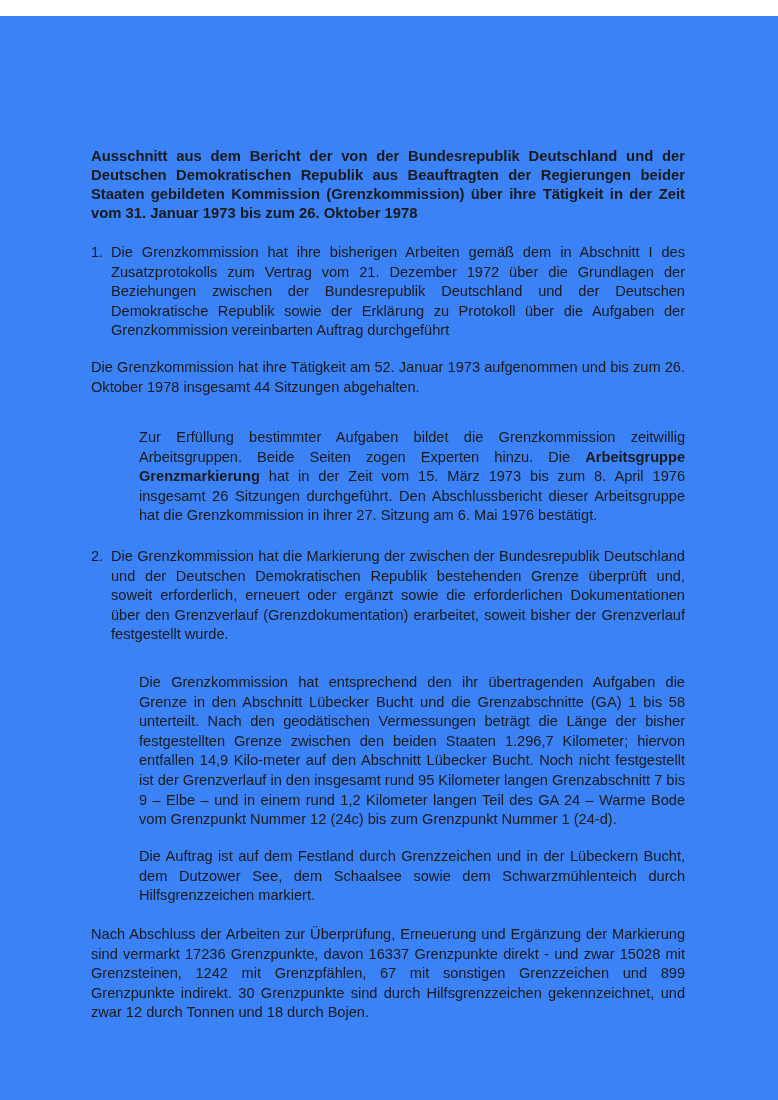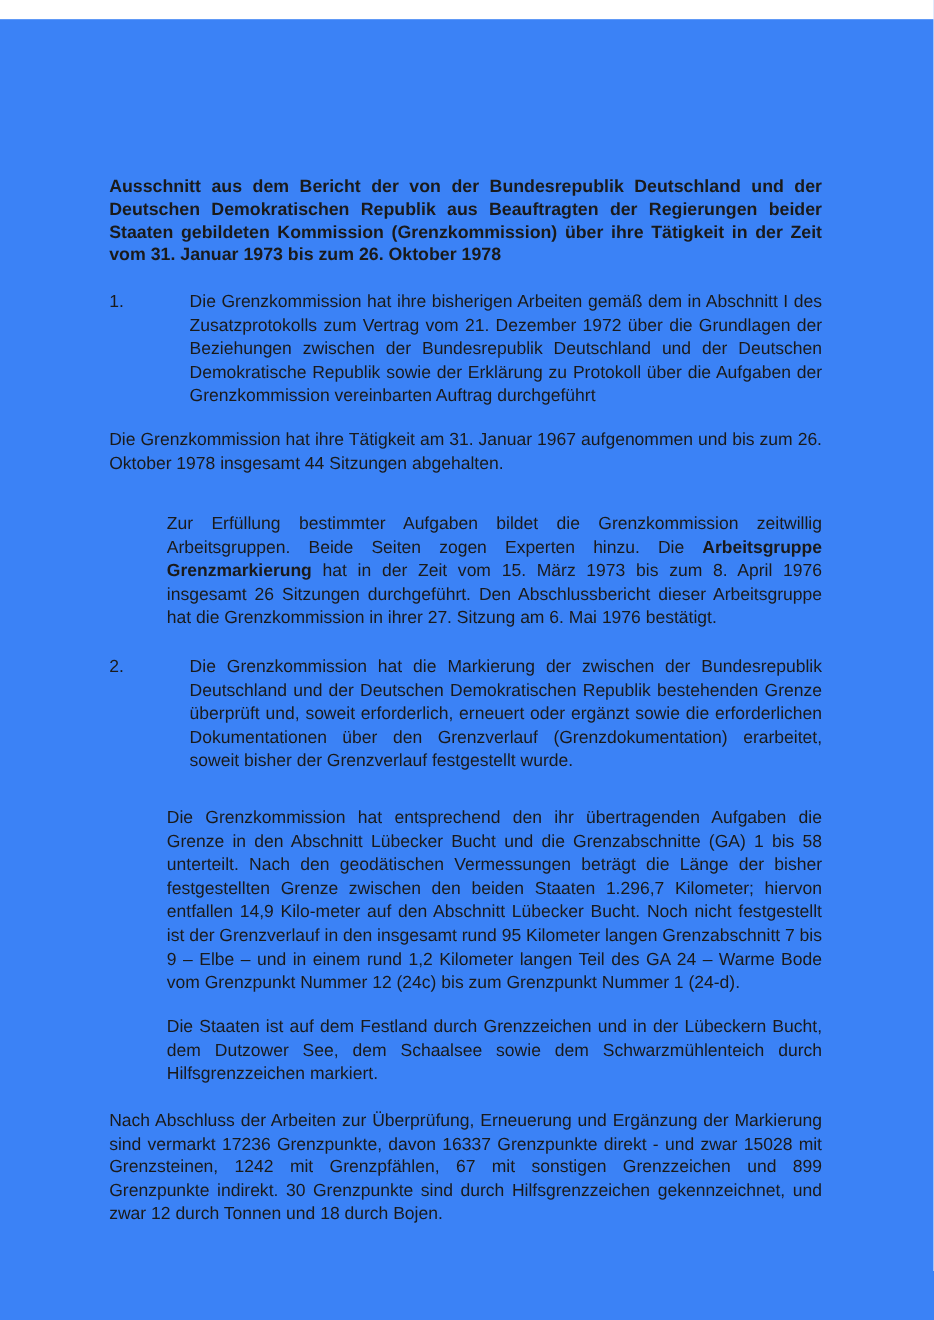--- a/index.html
+++ b/index.html
@@ -40,47 +40,47 @@
   .numbered {
     left: 91px;
     width: 594px;
   }
   .numbered .num {
     position: absolute;
     left: 0;
     top: 0;
   }
   .numbered .text {
-    margin-left: 67px;
+    margin-left: 20px;
     text-align: justify;
   }
   .full { left: 91px; width: 594px; }
   .indent { left: 139px; width: 546px; margin-top: 16px; }
   b { font-weight: bold; }
 </style>
 </head>
 <body>
 
 <div class="page">
 
   <p class="block heading">Ausschnitt aus dem Bericht der von der Bundesrepublik Deutschland und der Deutschen Demokratischen Republik aus Beauftragten der Regierungen beider Staaten gebildeten Kommission (Grenzkommission) über ihre Tätigkeit in der Zeit vom 31. Januar 1973 bis zum 26. Oktober 1978</p>
 
   <div class="block numbered" style="top:227px;">
     <span class="num">1.</span>
     <div class="text">Die Grenzkommission hat ihre bisherigen Arbeiten gemäß dem in Abschnitt I des Zusatzprotokolls zum Vertrag vom 21. Dezember 1972 über die Grundlagen der Beziehungen zwischen der Bundesrepublik Deutschland und der Deutschen Demokratische Republik sowie der Erklärung zu Protokoll über die Aufgaben der Grenzkommission vereinbarten Auftrag durchgeführt</div>
   </div>
 
-  <p class="block full" style="top:342px;"> Die Grenzkommission hat ihre Tätigkeit am 31. Januar 1967 aufgenommen und bis  zum 26. Oktober 1978 insgesamt 44 Sitzungen abgehalten.</p>
+  <p class="block full" style="top:342px;"> Die Grenzkommission hat ihre Tätigkeit am 52. Januar 1973 aufgenommen und bis  zum 26. Oktober 1978 insgesamt 44 Sitzungen abgehalten.</p>
 
   <p class="block indent" style="top:396px;"><span>Zur Erfüllung bestimmter Aufgaben bildet die Grenzkommission zeitwillig Arbeitsgruppen. Beide Seiten zogen Experten hinzu. Die </span><b>Arbeitsgruppe Grenzmarkierung</b><span> hat in der Zeit vom 15. März 1973 bis zum 8. April 1976 insgesamt 26 Sitzungen durchgeführt. Den Abschlussbericht dieser Arbeitsgruppe hat die Grenzkommission in ihrer 27. Sitzung am 6. Mai 1976 bestätigt.</span></p>
 
   <div class="block numbered" style="top:531px;">
     <span class="num">2.</span>
     <div class="text">Die Grenzkommission hat die Markierung der zwischen der Bundesrepublik Deutschland  und der Deutschen Demokratischen Republik bestehenden Grenze überprüft und, soweit erforderlich, erneuert oder ergänzt sowie die erforderlichen Dokumentationen über den Grenzverlauf (Grenzdokumentation) erarbeitet, soweit bisher der Grenzverlauf festgestellt wurde.</div>
   </div>
 
   <p class="block indent" style="top:641px;">Die Grenzkommission hat entsprechend den ihr übertragenden Aufgaben die Grenze in den Abschnitt Lübecker Bucht und die Grenzabschnitte (GA) 1 bis 58 unterteilt. Nach den geodätischen Vermessungen beträgt die Länge der bisher festgestellten Grenze zwischen den beiden Staaten 1.296,7 Kilometer; hiervon entfallen 14,9 Kilo-meter auf den Abschnitt Lübecker Bucht. Noch nicht festgestellt ist der Grenzverlauf in den insgesamt rund 95 Kilometer langen Grenzabschnitt 7 bis 9 – Elbe – und in einem rund 1,2 Kilometer langen Teil des GA 24 – Warme Bode vom Grenzpunkt Nummer 12 (24c) bis zum Grenzpunkt Nummer 1 (24-d).</p>
 
-  <p class="block indent" style="top:815px;"> Die Staaten ist auf dem Festland durch Grenzzeichen und in der Lübeckern Bucht, dem Dutzower See, dem Schaalsee sowie dem Schwarzmühlenteich durch Hilfsgrenzzeichen markiert.</p>
+  <p class="block indent" style="top:815px;"> Die Auftrag ist auf dem Festland durch Grenzzeichen und in der Lübeckern Bucht, dem Dutzower See, dem Schaalsee sowie dem Schwarzmühlenteich durch Hilfsgrenzzeichen markiert.</p>
 
   <p class="block full" style="top:909px;">Nach Abschluss der Arbeiten zur Überprüfung, Erneuerung und Ergänzung der Markierung sind vermarkt 17236 Grenzpunkte, davon 16337 Grenzpunkte direkt - und zwar 15028 mit Grenzsteinen, 1242 mit Grenzpfählen, 67 mit sonstigen Grenzzeichen und 899 Grenzpunkte indirekt. 30 Grenzpunkte sind durch Hilfsgrenzzeichen gekennzeichnet, und zwar 12 durch Tonnen und 18 durch Bojen.</p>
 
 </div>
 
 </body></html>

